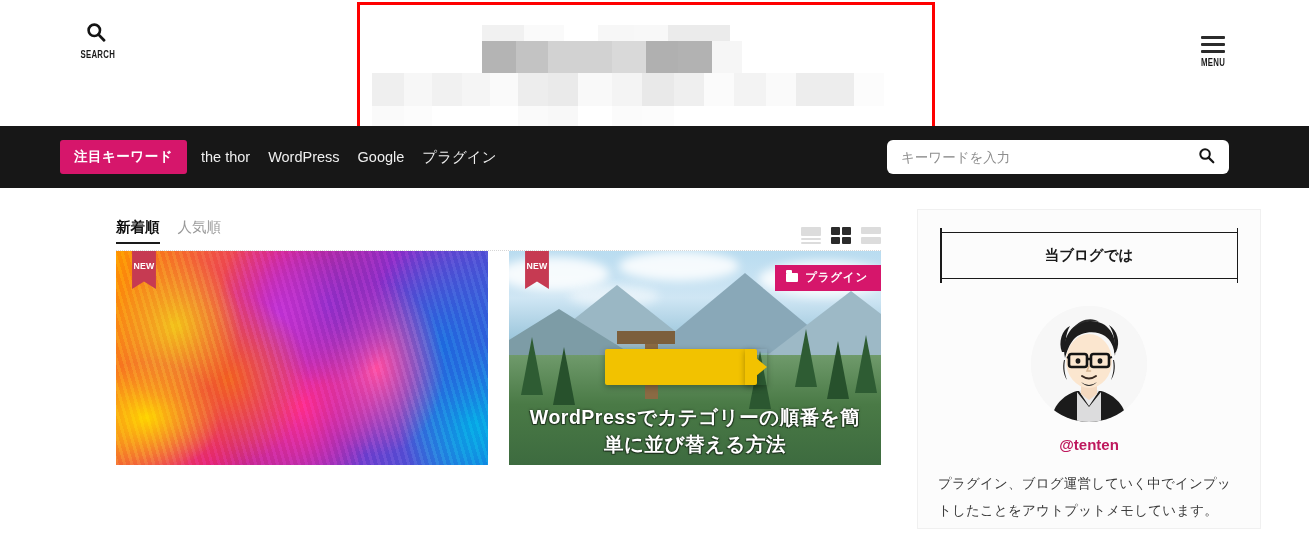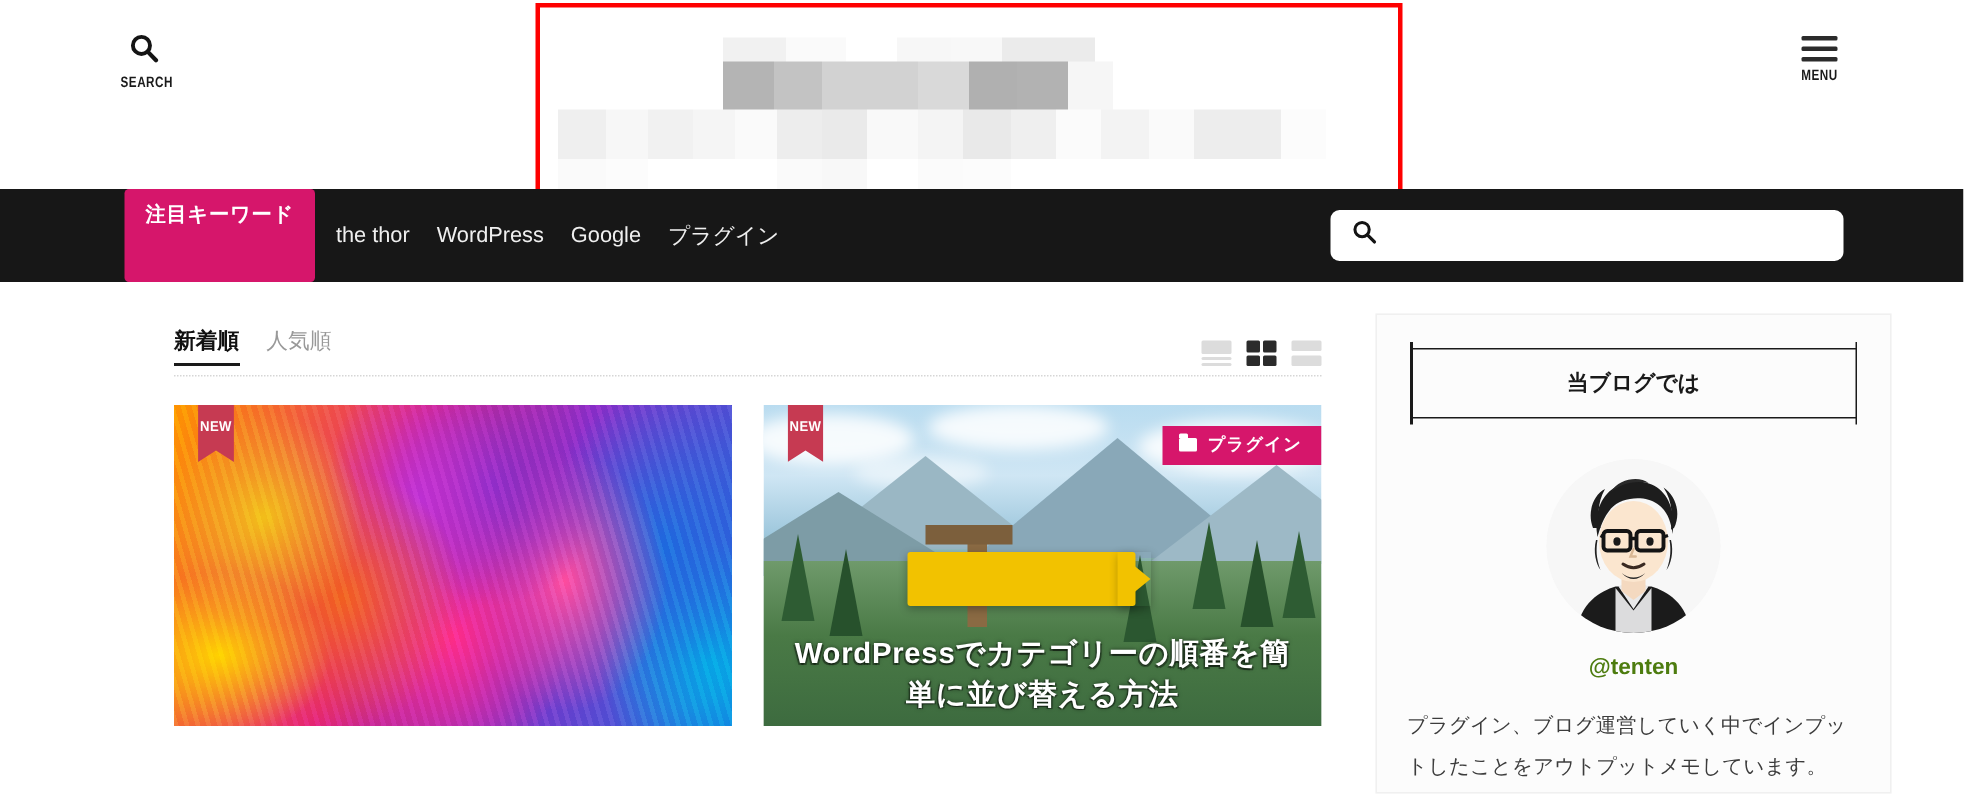--- a/index.html
+++ b/index.html
@@ -58,21 +58,21 @@
     inset: 0;
   }
   .mosaic i {
     position: absolute;
     display: block;
   }
 
   .header-menu {
     position: absolute;
     right: 76px;
-    top: 24px;
+    top: 36px;
     width: 40px;
     text-align: center;
     cursor: pointer;
   }
   .burger {
     width: 24px;
     margin: 0 auto 4px auto;
   }
   .burger span {
     display: block;
@@ -81,21 +81,22 @@
     margin-bottom: 4px;
     border-radius: 1px;
   }
   .burger span:last-child { margin-bottom: 0; }
 
   
   .navbar {
     height: 62px;
     background: #171717;
     display: flex;
-    padding: 0 83px;
+    align-items: center;
+    padding: 0 60px;
     position: relative;
   }
   .kw-badge {
     background: #d6166b;
     color: #ffffff;
     font-size: 13.5px;
     font-weight: 700;
     padding: 8px 14px;
     border-radius: 3px;
     letter-spacing: 0.5px;
@@ -195,21 +196,20 @@
 
   .dotted-sep {
     border-top: 1px dotted #d6d6d6;
     margin-top: 6px;
   }
 
   
   .cards {
     display: flex;
     gap: 21px;
-    margin-top: 19px;
   }
   .card {
     width: 372px;
     height: 214px;
     position: relative;
     overflow: hidden;
     cursor: pointer;
   }
 
   .thumb { position: absolute; inset: 0; }
@@ -373,21 +373,21 @@
     background: #f6f6f6;
     position: relative;
   }
   .avatar-wrap svg { display: block; }
 
   .handle {
     text-align: center;
     margin-top: 14px;
     font-size: 15px;
     font-weight: 700;
-    color: #4d7c0f;
+    color: #be185d;
   }
   .bio {
     margin-top: 17px;
     font-size: 13.5px;
     line-height: 2.0;
     color: #3c3c3c;
     letter-spacing: 0.2px;
   }
 </style>
 </head>
@@ -462,20 +462,21 @@
 <div class="navbar">
   <div class="kw-badge">注目キーワード</div>
   <div class="kw-links">
     <a>the thor</a>
     <a>WordPress</a>
     <a>Google</a>
     <a>プラグイン</a>
   </div>
 
   <div class="nav-search">
+    <input type="text" placeholder="キーワードを入力" style="">
     <span>
       <svg width="17" height="17" viewBox="0 0 20 20">
         <circle cx="8.3" cy="8.3" r="5.6" fill="none" stroke="#141414" stroke-width="2.4"></circle>
         <line x1="12.5" y1="12.5" x2="18" y2="18" stroke="#141414" stroke-width="2.6" stroke-linecap="round"></line>
       </svg>
     </span>
   </div>
 </div>
 
 <div class="page">

